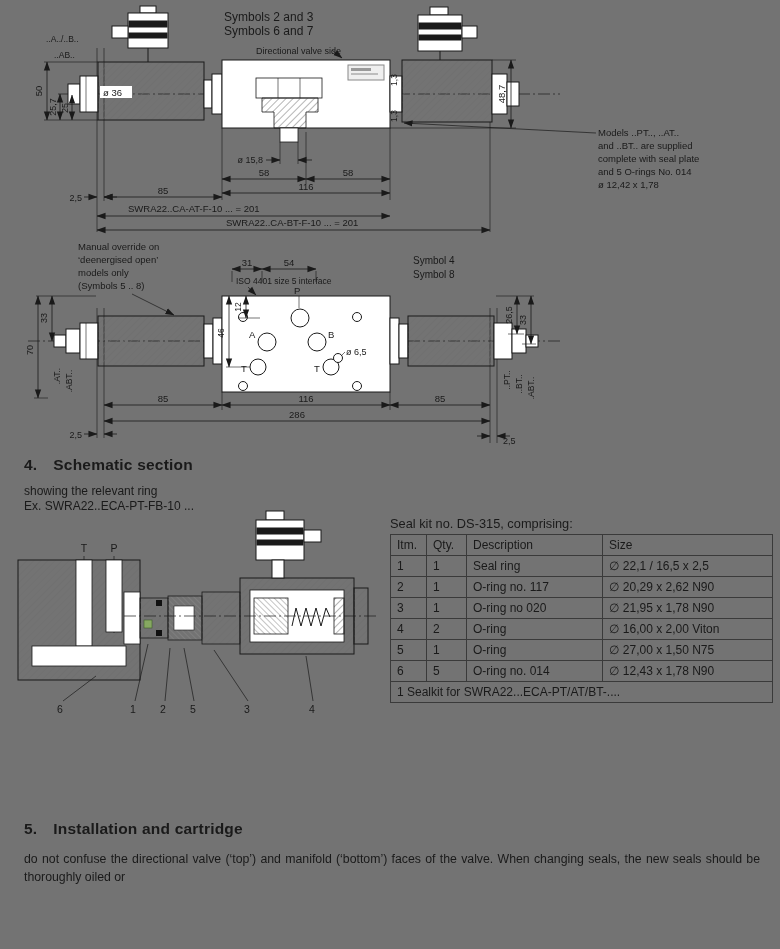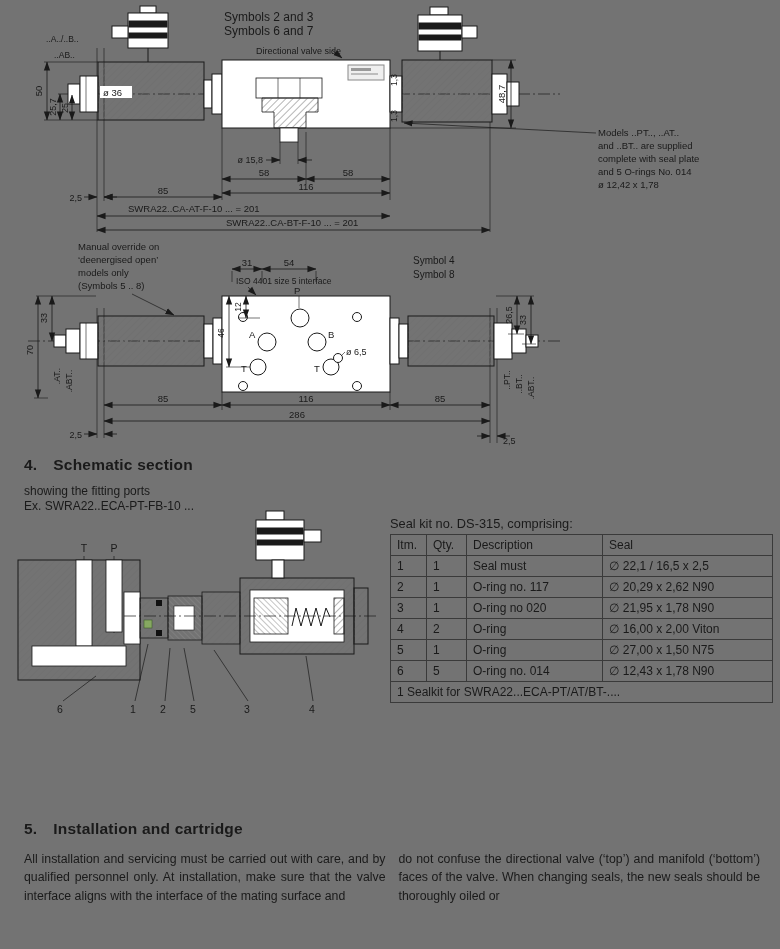--- a/index.html
+++ b/index.html
@@ -283,21 +283,21 @@
     <text x="440" y="164" text-anchor="middle" font-size="9.5">85</text>
     <text x="297" y="180" text-anchor="middle" font-size="9.5">286</text>
     <text x="82" y="200" text-anchor="end" font-size="9">2,5</text>
     <text x="503" y="206" font-size="9">2,5</text>
   </svg>
 
   <div class="sec-head" style="left:24px;top:456px">
     <span>4.</span>
     <span>Schematic section</span>
   </div>
-  <div class="sub" style="left:24px;top:484px">showing the fitting ports</div>
+  <div class="sub" style="left:24px;top:484px">showing the relevant ring</div>
   <div class="sub" style="left:24px;top:499px">Ex. SWRA22..ECA-PT-FB-10 ...</div>
 
   <svg id="d3" width="388" height="240" viewBox="0 0 388 240" style="left:8px;top:508px">
     <defs>
       <pattern id="h3" width="5" height="5" patternUnits="userSpaceOnUse" patternTransform="rotate(45)">
         <line x1="0" y1="0" x2="0" y2="5" stroke="#6d6d6d" stroke-width="1"></line>
       </pattern>
       <pattern id="h3b" width="4" height="4" patternUnits="userSpaceOnUse" patternTransform="rotate(-45)">
         <line x1="0" y1="0" x2="0" y2="4" stroke="#8a8a8a" stroke-width="1"></line>
       </pattern>
@@ -374,26 +374,26 @@
           <col class="c1">
           <col class="c2">
           <col class="c3">
           <col class="c4">
         </colgroup>
       <tbody>
           <tr>
         <th>Itm.</th>
         <th>Qty.</th>
         <th>Description</th>
-        <th>Seal</th>
+        <th>Size</th>
       </tr>
       <tr>
         <td>1</td>
         <td>1</td>
-        <td>Seal must</td>
+        <td>Seal ring</td>
         <td>∅ 22,1 / 16,5 x 2,5</td>
       </tr>
       <tr>
         <td>2</td>
         <td>1</td>
         <td>O-ring no. 117</td>
         <td>∅ 20,29 x 2,62 N90</td>
       </tr>
       <tr>
         <td>3</td>
@@ -425,18 +425,17 @@
     </tbody>
       </table>
   </div>
 
   <div class="sec5">
     <div class="sec-head" style="position:static">
       <span>5.</span>
       <span>Installation and cartridge</span>
     </div>
     <div class="cols">
-      <div class="col">All installation and servicing must be carried out with care, and by qualified personnel only. At installation, make sure that the valve interface aligns with the interface of the mating surface and</div>
       <div class="col">do not confuse the directional valve (‘top’) and manifold (‘bottom’) faces of the valve. When changing seals, the new seals should be thoroughly oiled or</div>
     </div>
   </div>
 
 </div>
 
 </body></html>

